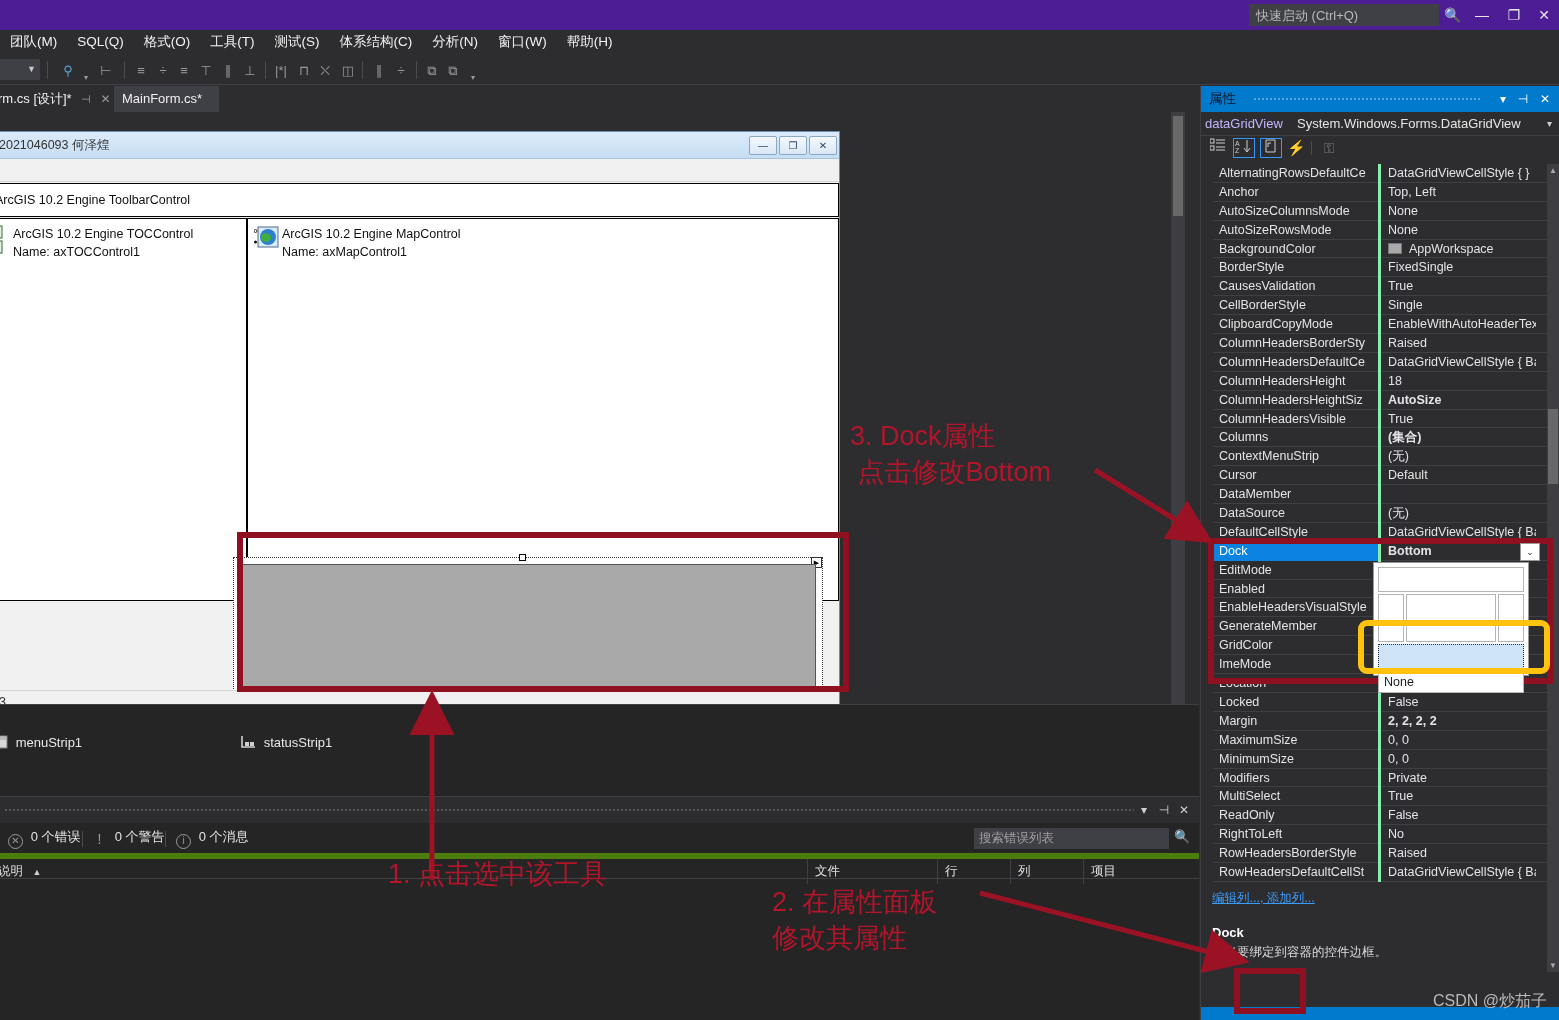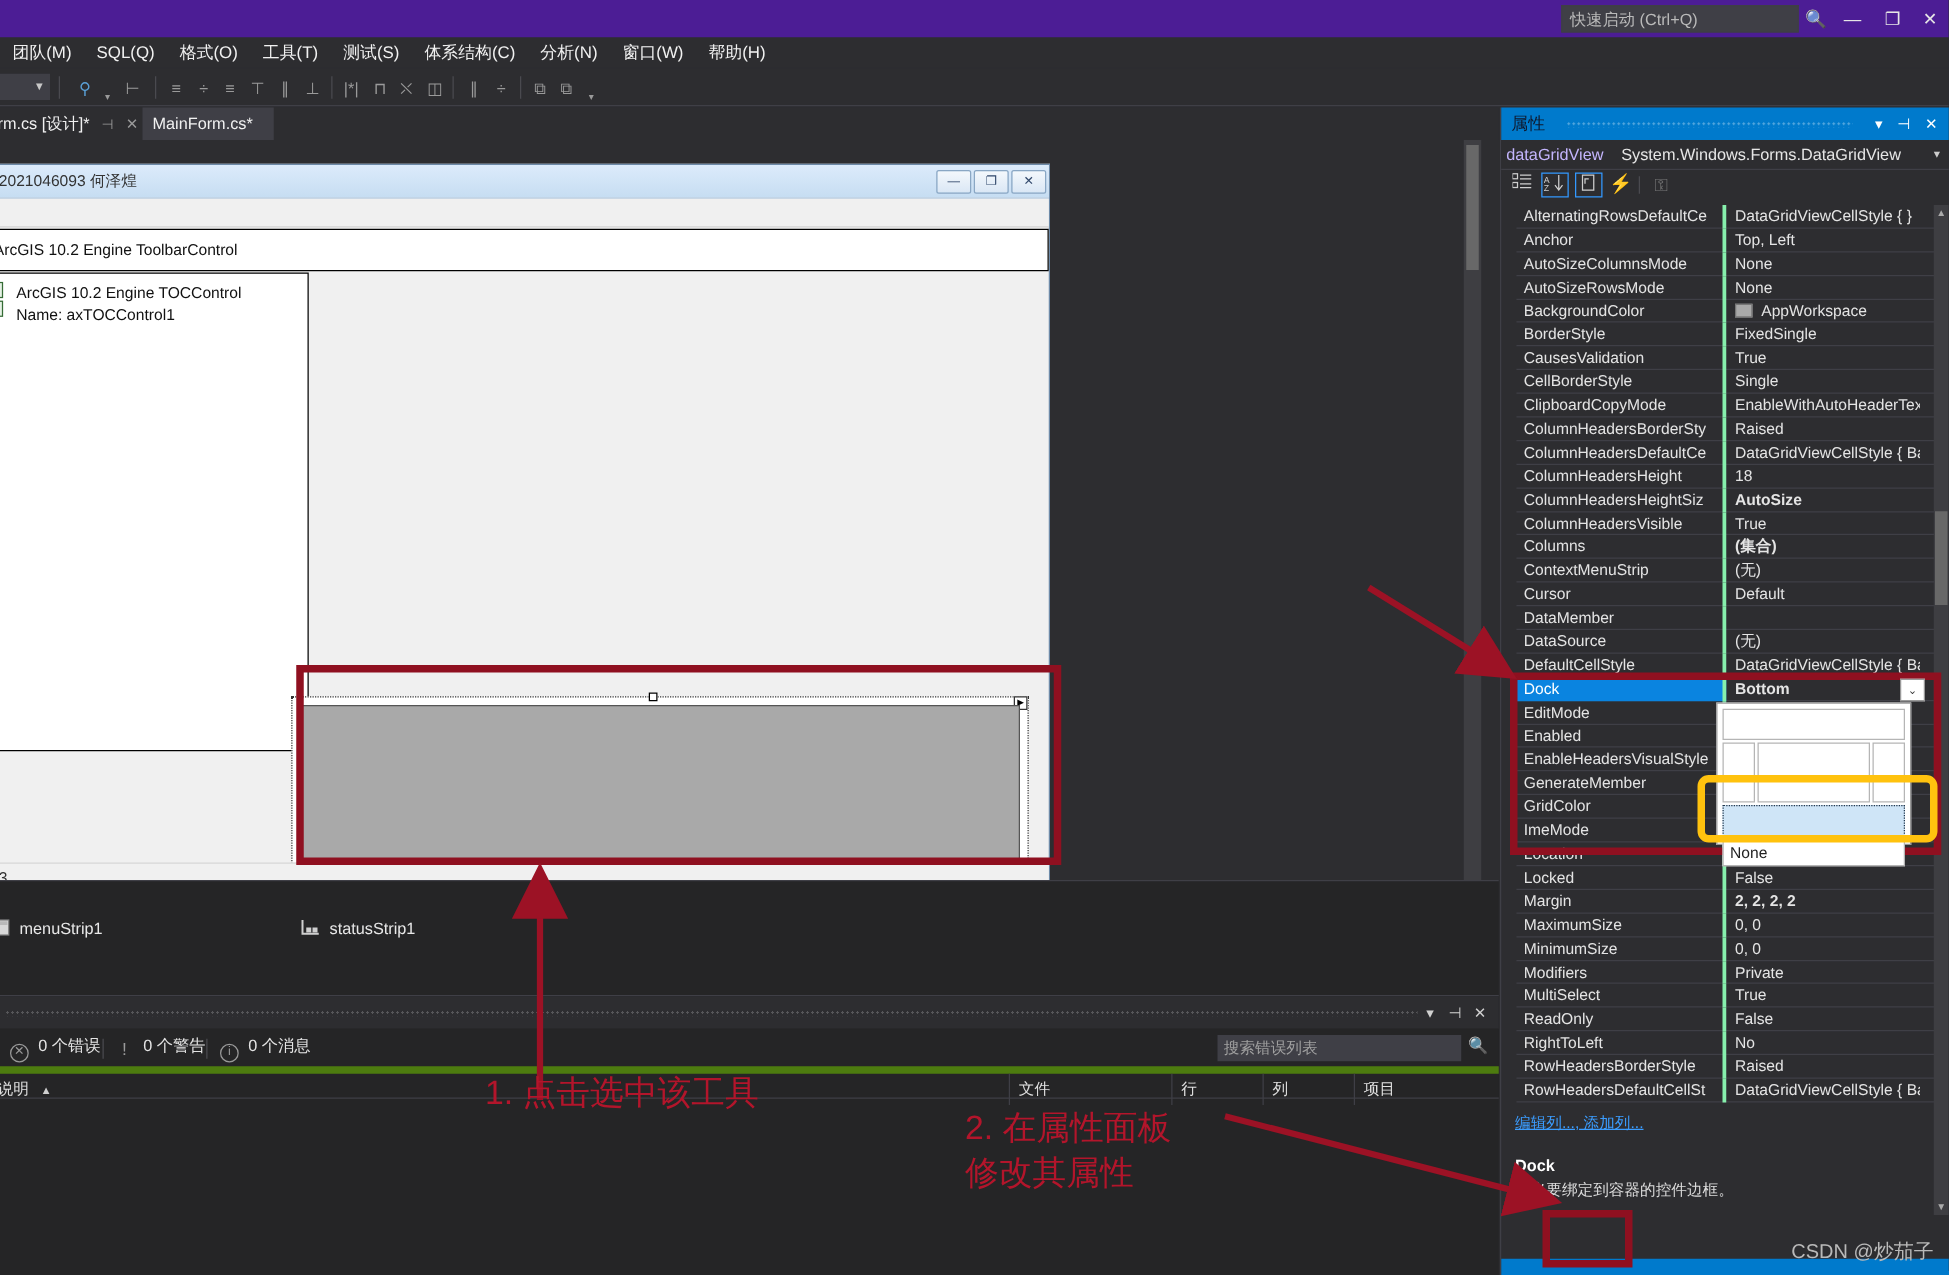--- a/index.html
+++ b/index.html
@@ -441,20 +441,31 @@
           <line x1="2" y1="10" x2="8" y2="10" stroke="#356b35"></line>
           <rect x="0" y="16" width="11" height="12" fill="#e6f2e6" stroke="#356b35"></rect>
           <line x1="2" y1="19" x2="8" y2="19" stroke="#356b35"></line>
           <line x1="2" y1="22" x2="8" y2="22" stroke="#356b35"></line>
           <line x1="2" y1="25" x2="8" y2="25" stroke="#356b35"></line>
         </svg>
         <span class="ctl-line form-text-indent">ArcGIS 10.2 Engine TOCControl</span>
         <span class="ctl-line form-text-indent">Name: axTOCControl1</span>
       </div>
 
+      <div class="form-map">
+        <svg style="position:absolute;left:6px;top:6px;width:26px;height:26px" viewBox="0 0 26 26">
+          <rect x="4" y="2" width="20" height="20" fill="#ddecfa" stroke="#4a6a8a"></rect>
+          <circle cx="14" cy="12" r="8" fill="#2f7fd0"></circle>
+          <path d="M7 10 q5 -4 9 0 q3 3 -1 6 q-5 3 -8 -2 z" fill="#3fae3f"></path>
+          <circle cx="1.5" cy="6" r="1.5" fill="#fff" stroke="#333"></circle>
+          <circle cx="1.5" cy="17" r="1.5" fill="#111"></circle>
+        </svg>
+        <span class="ctl-line" style="padding-left:30px">ArcGIS 10.2 Engine MapControl</span>
+        <span class="ctl-line" style="padding-left:30px">Name: axMapControl1</span>
+      </div>
 
       <div class="dgv-outer">
         <div class="dgv-handle" style="left:285px;top:-4px"></div>
         <div class="dgv-smarttag">▶</div>
         <div class="dgv-inner"></div>
       </div>
 
       <div class="form-statusbar">
         <span class="left-status">st 123</span>
       </div>
@@ -772,16 +783,18 @@
     <line x1="432" y1="880" x2="432" y2="700" stroke="#9c1225" stroke-width="5" marker-end="url(#ah)"></line>
 
     <line x1="980" y1="893" x2="1240" y2="960" stroke="#9c1225" stroke-width="5" marker-end="url(#ah)"></line>
 
     <line x1="1095" y1="470" x2="1205" y2="538" stroke="#9c1225" stroke-width="5" marker-end="url(#ah)"></line>
   </svg>
 
   <div class="anno" style="left:388px;top:856px">1. 点击选中该工具</div>
   <div class="anno" style="left:772px;top:884px">2. 在属性面板
 修改其属性</div>
+  <div class="anno" style="left:850px;top:418px">3. Dock属性
+ 点击修改Bottom</div>
 
   <div class="csdn">CSDN @炒茄子</div>
 
 </div>
 
 </body></html>

